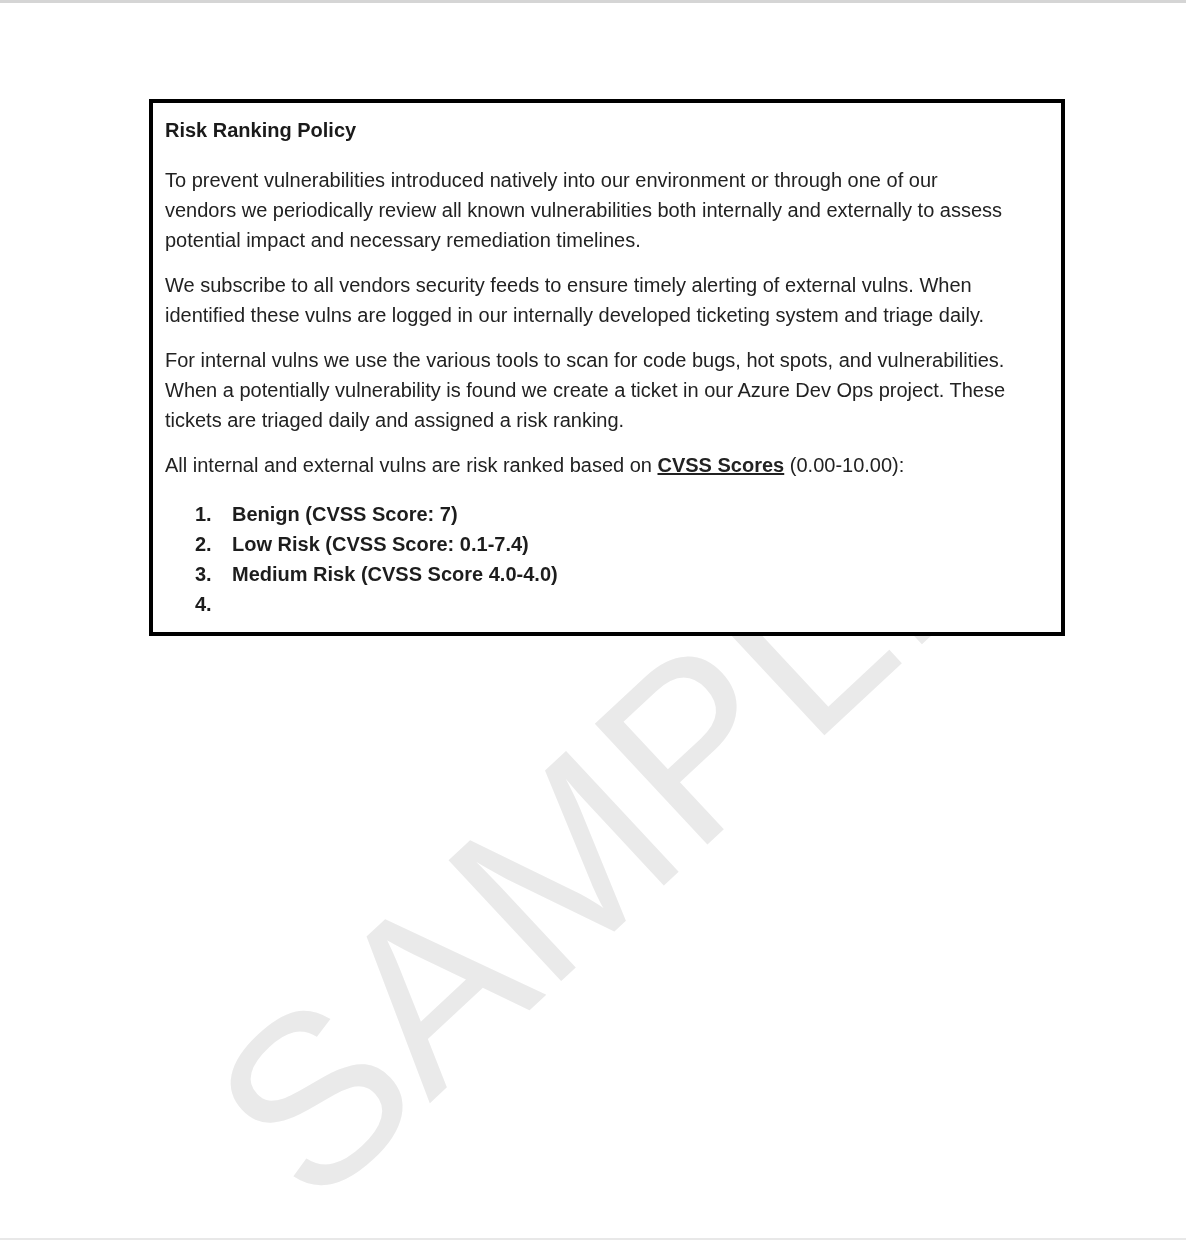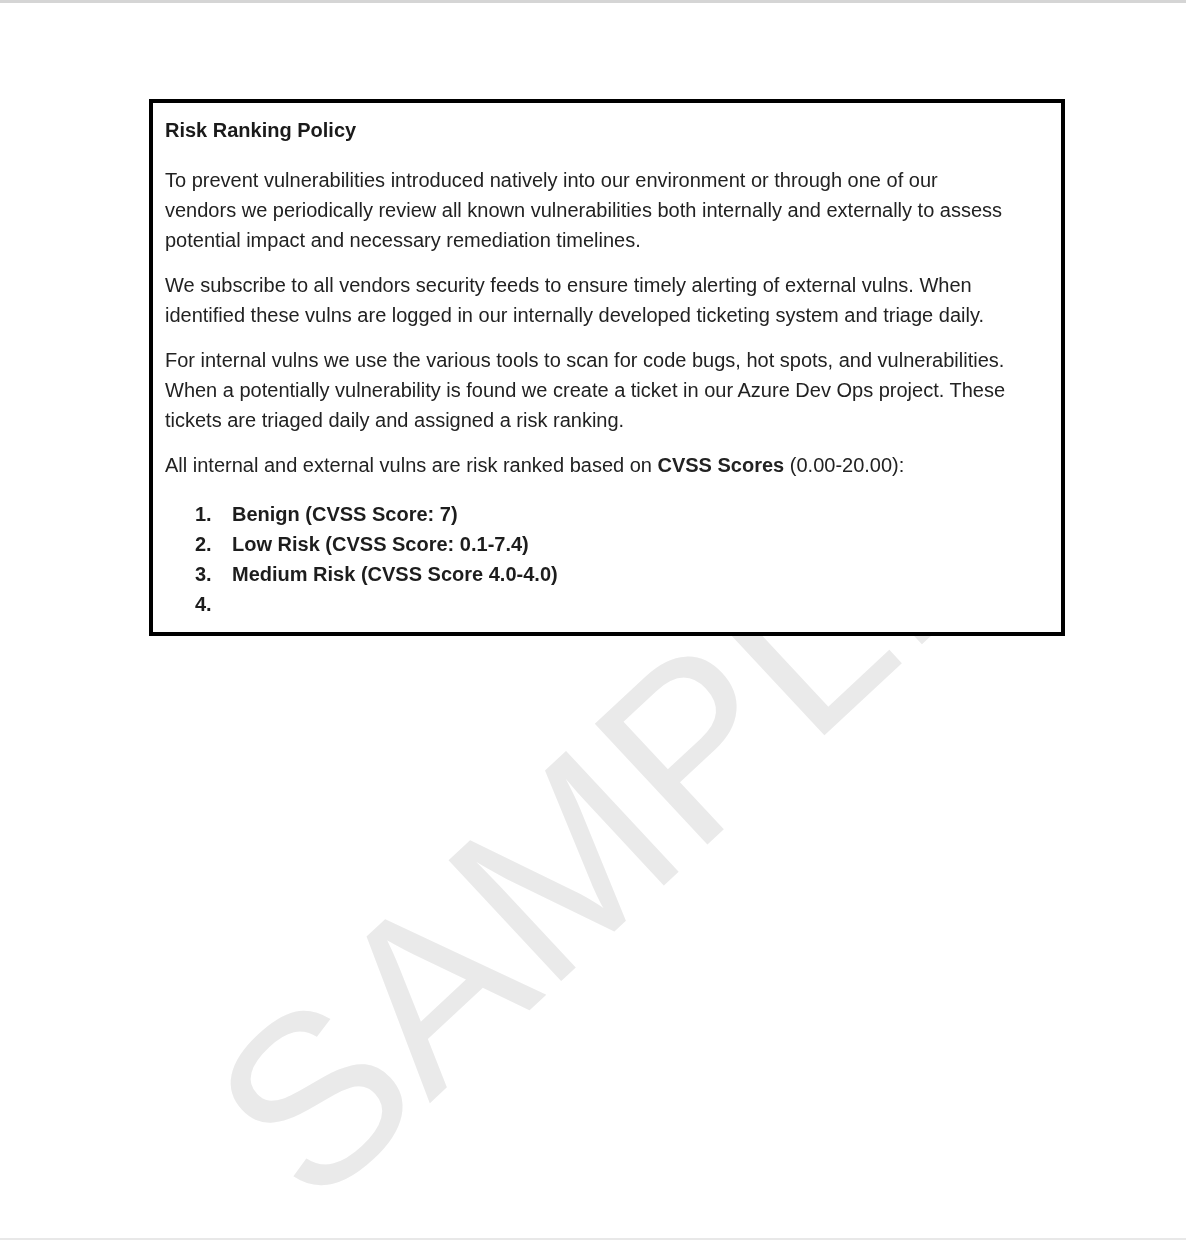--- a/index.html
+++ b/index.html
@@ -49,21 +49,21 @@
     color:#1a1a1a;
     margin:0 0 20px 0;
   }
   .para {
     font-size:20px;
     line-height:30px;
     margin:0 0 15px 0;
     white-space:pre-line;
   }
   .ranking-intro { white-space:normal; margin-bottom:19px; }
-  .b { font-weight:bold; }
+  .b { font-weight:bold;text-decoration:underline; }
 
   .risk-list {
     list-style:none;
     margin:0;
     padding:0 0 0 30px;
     font-size:20px;
     line-height:30px;
     font-weight:bold;
     color:#1d1d1d;
   }
@@ -87,21 +87,21 @@
 vendors we periodically review all known vulnerabilities both internally and externally to assess
 potential impact and necessary remediation timelines.</p>
 
     <p class="para">We subscribe to all vendors security feeds to ensure timely alerting of external vulns. When
 identified these vulns are logged in our internally developed ticketing system and triage daily.</p>
 
     <p class="para">For internal vulns we use the various tools to scan for code bugs, hot spots, and vulnerabilities.
 When a potentially vulnerability is found we create a ticket in our Azure Dev Ops project. These
 tickets are triaged daily and assigned a risk ranking.</p>
 
-    <p class="para ranking-intro"><span>All internal and external vulns are risk ranked based on </span><span class="b">CVSS Scores</span><span> (0.00-20.00):</span></p>
+    <p class="para ranking-intro"><span>All internal and external vulns are risk ranked based on </span><span class="b">CVSS Scores</span><span> (0.00-10.00):</span></p>
 
     <ol class="risk-list">
       <li>
         <span class="risk-num">1.</span>
         <span class="risk-label">Benign (CVSS Score: 7)</span>
       </li>
       <li>
         <span class="risk-num">2.</span>
         <span class="risk-label">Low Risk (CVSS Score: 0.1-7.4)</span>
       </li>

